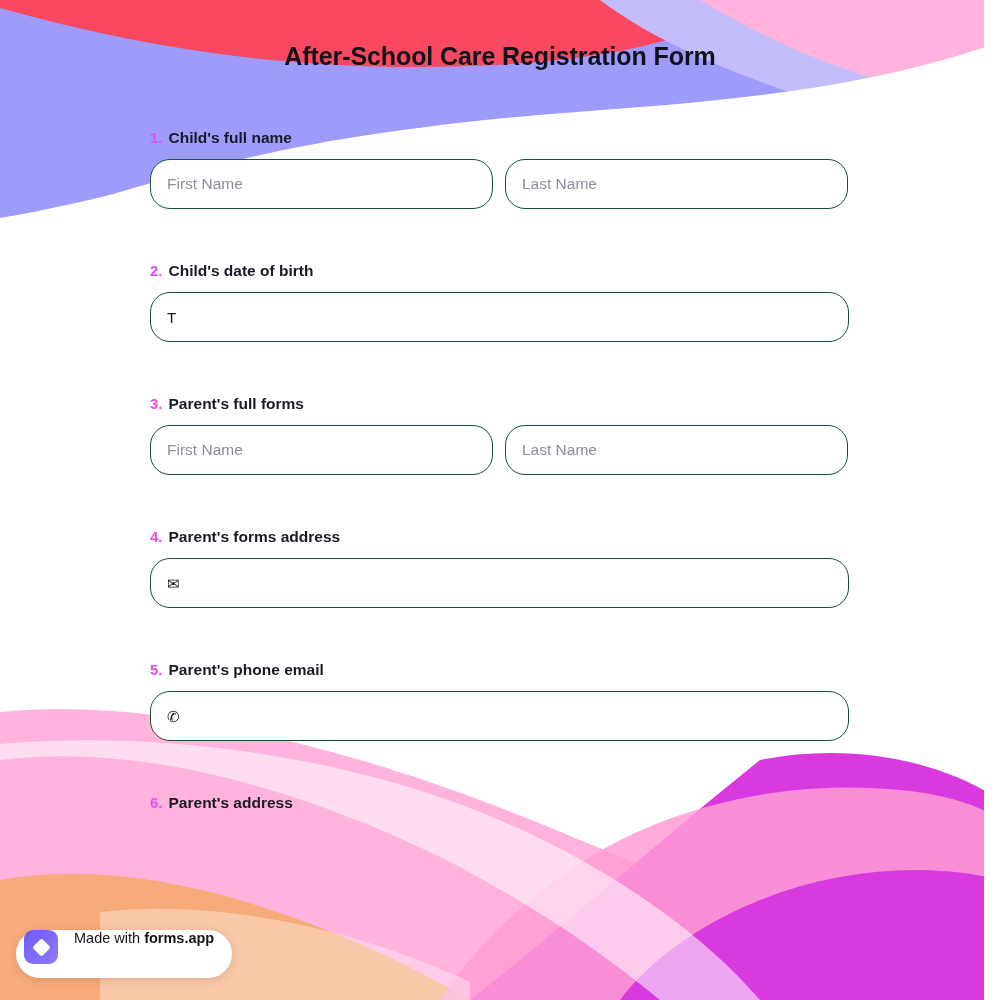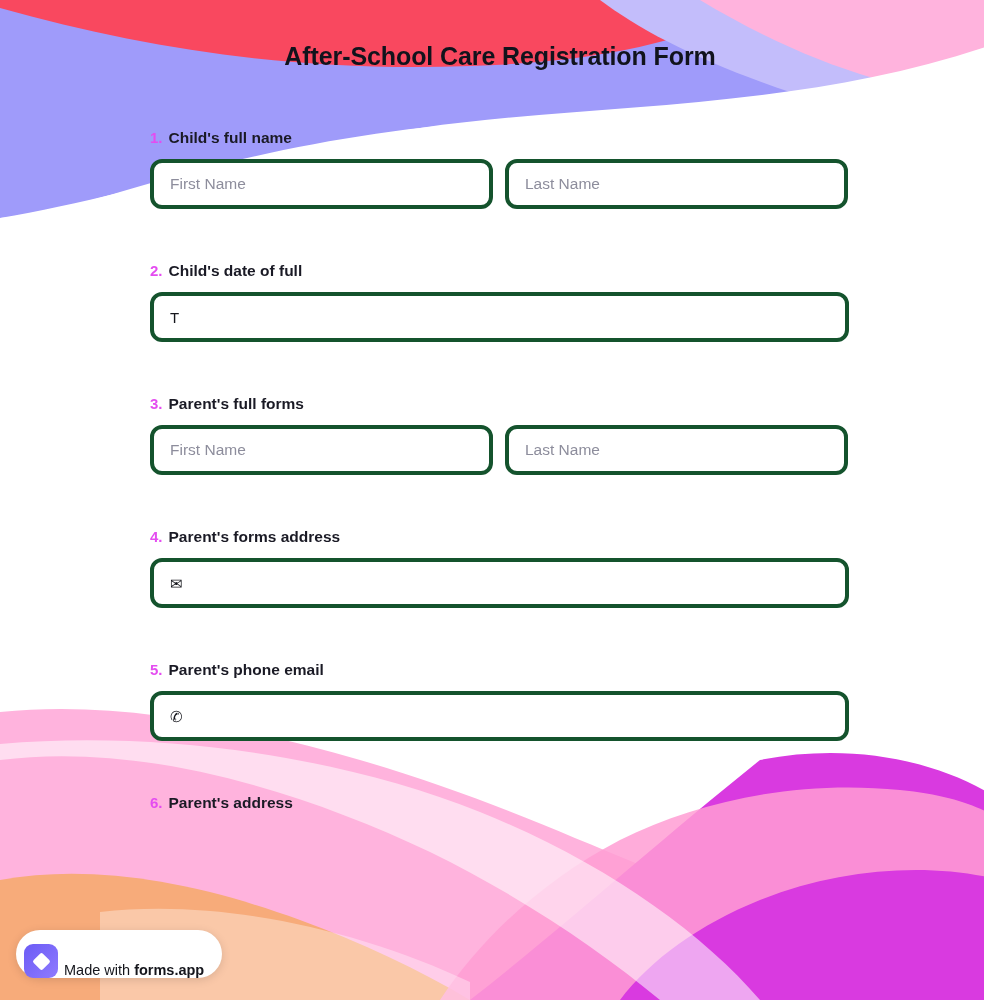--- a/index.html
+++ b/index.html
@@ -56,22 +56,22 @@
   }
   .field-num {
     color: #e44cf0;
     font-weight: 600;
     font-size: 15px;
   }
   .field-text { font-weight: 700; }
   .row { display: flex; gap: 12px; }
   .input {
     height: 50px;
-    border: 4px solid #14532d;
-    border-radius: 12px;
+    border: 1px solid #14532d;
+    border-radius: 20px;
     background: #ffffff;
     display: flex;
     align-items: center;
     padding: 0 16px;
     font-size: 15.5px;
     color: #8a8a9a;
     width: 100%;
   }
   .input.half { width: 343px; flex: none; }
   .input.full { width: 699px; }
@@ -87,22 +87,22 @@
   .badge {
     position: absolute;
     left: 16px;
     bottom: 22px;
     z-index: 20;
     height: 48px;
     background: #ffffff;
     border-radius: 24px;
     box-shadow: 0 2px 10px rgba(0,0,0,0.13);
     display: flex;
-    align-items: flex-end;
-    gap: 6px;
+    align-items: flex-start;
+    gap: 16px;
     padding: 0 18px 0 8px;
   }
   .badge-logo {
     width: 34px; height: 34px;
     border-radius: 9px;
     background: linear-gradient(135deg,#6b5bf5 0%,#8f7bff 100%);
     display: flex; align-items: center; justify-content: center;
   }
   .badge-logo .diamond {
     width: 13px; height: 13px;
@@ -155,21 +155,21 @@
           </div>
           <div class="input half">
             <span class="placeholder">Last Name</span>
           </div>
         </div>
       </div>
 
       <div class="field-block">
         <div class="field-label">
           <span class="field-num">2.</span>
-          <span class="field-text">Child's date of full</span>
+          <span class="field-text">Child's date of birth</span>
         </div>
         <div class="input full">
           <span class="icon">T</span>
         </div>
       </div>
 
       <div class="field-block">
         <div class="field-label">
           <span class="field-num">3.</span>
           <span class="field-text">Parent's full forms</span>

